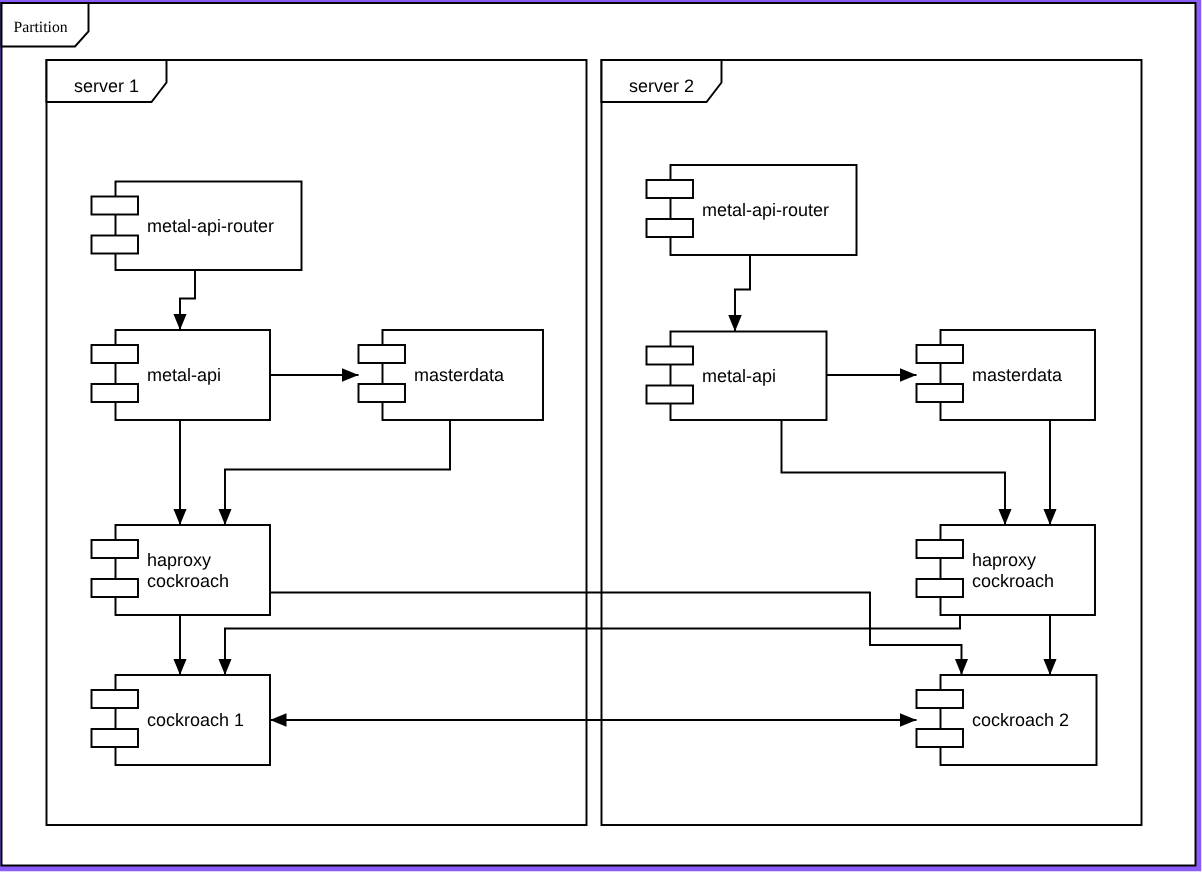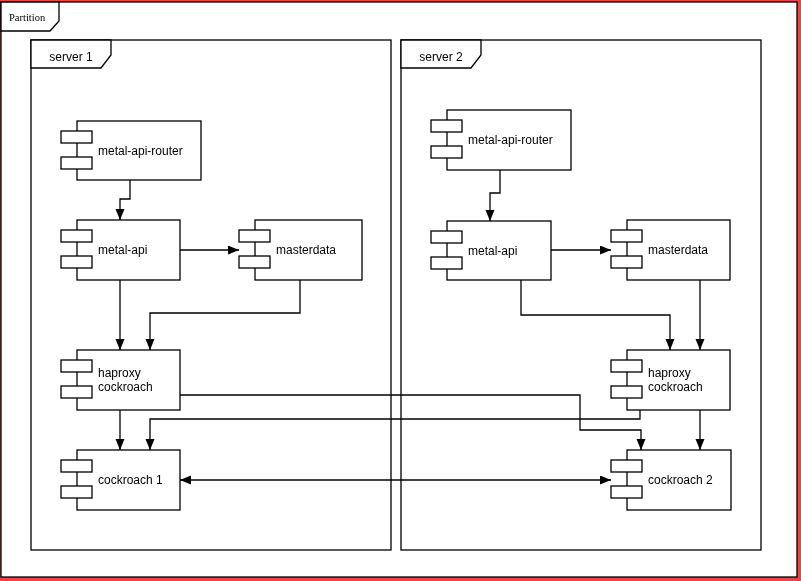--- a/index.html
+++ b/index.html
@@ -5,21 +5,21 @@
   html, body {
     margin: 0;
     padding: 0;
     background: #ffffff;
     font-family: "Liberation Sans", sans-serif;
   }
   #canvas {
     position: relative;
     width: 801px;
     height: 581px;
-    background: #ef4444;
+    background: #8b5cf6;
     overflow: hidden;
   }
   svg text {
     fill: #000000;
     font-family: "Liberation Sans", sans-serif;
   }
   svg text.frame-title {
     font-family: "Liberation Serif", serif;
   }
 </style>

